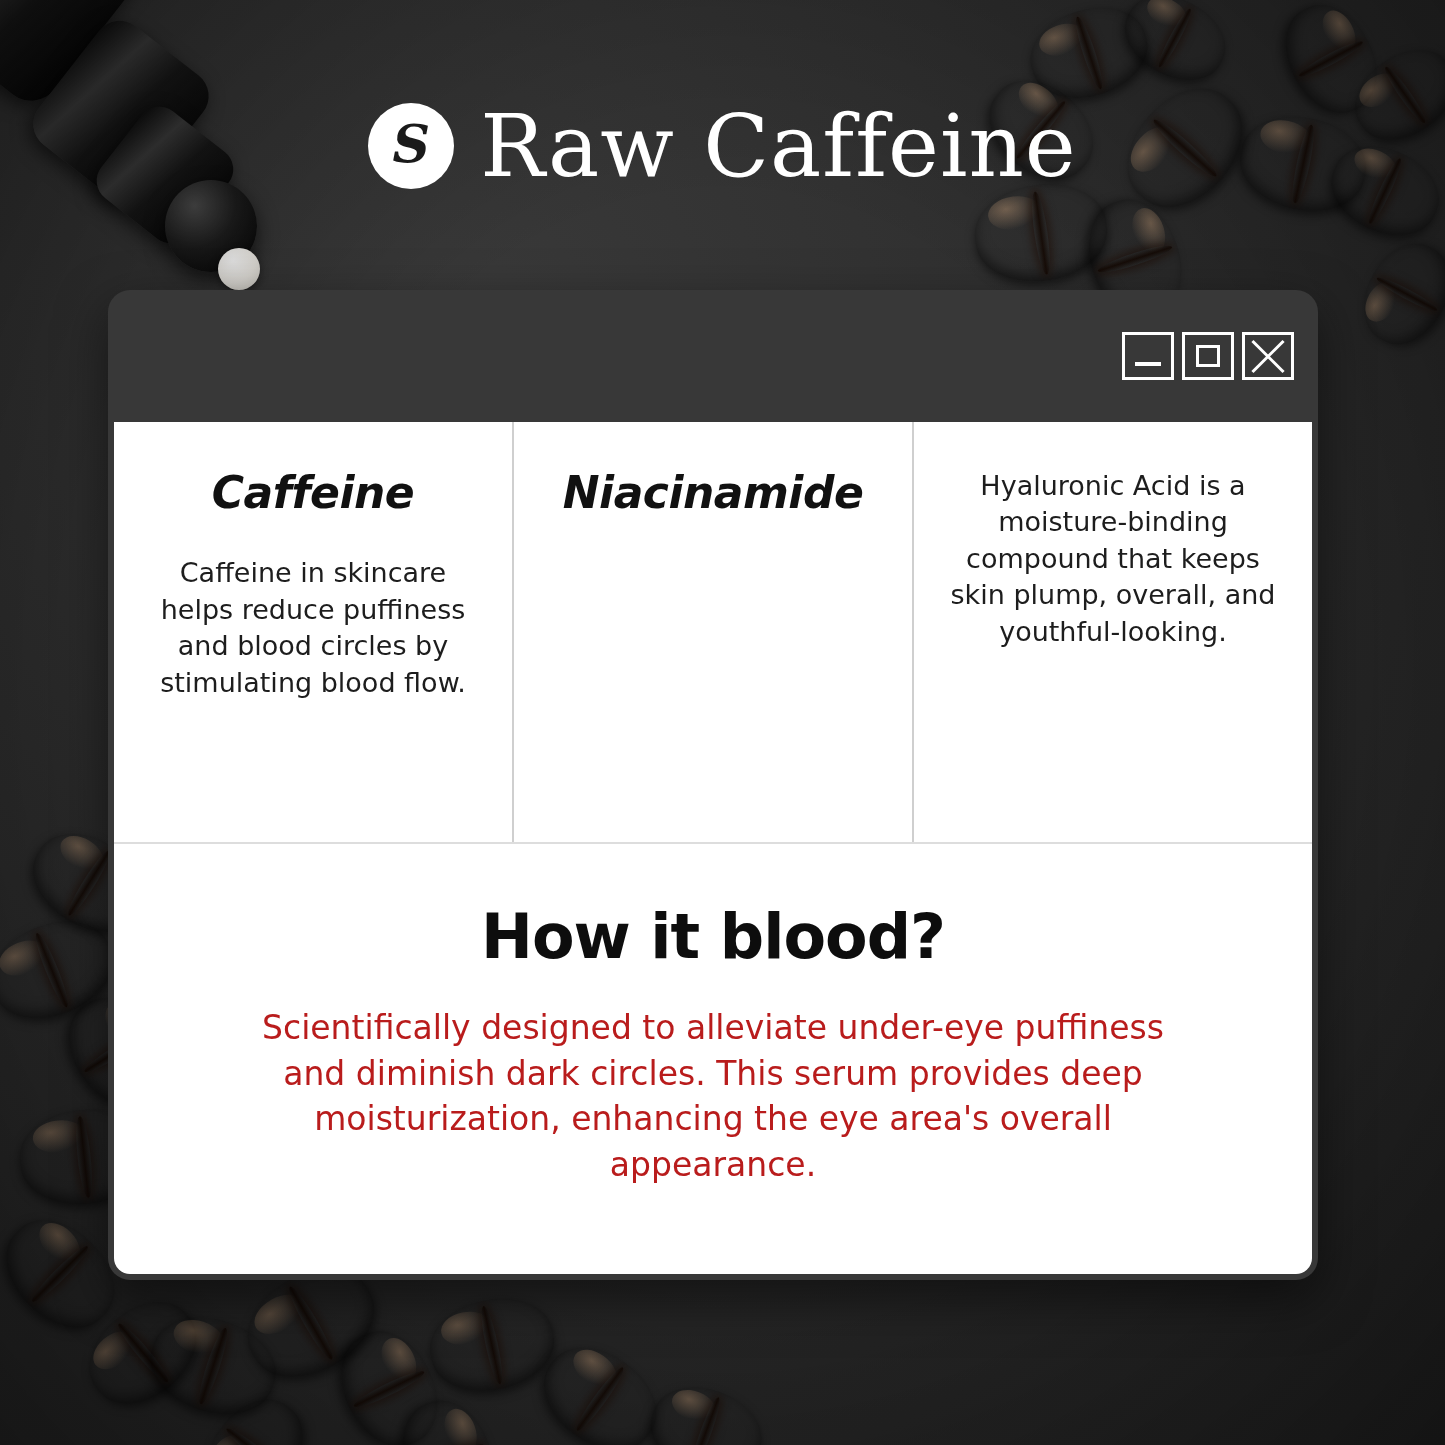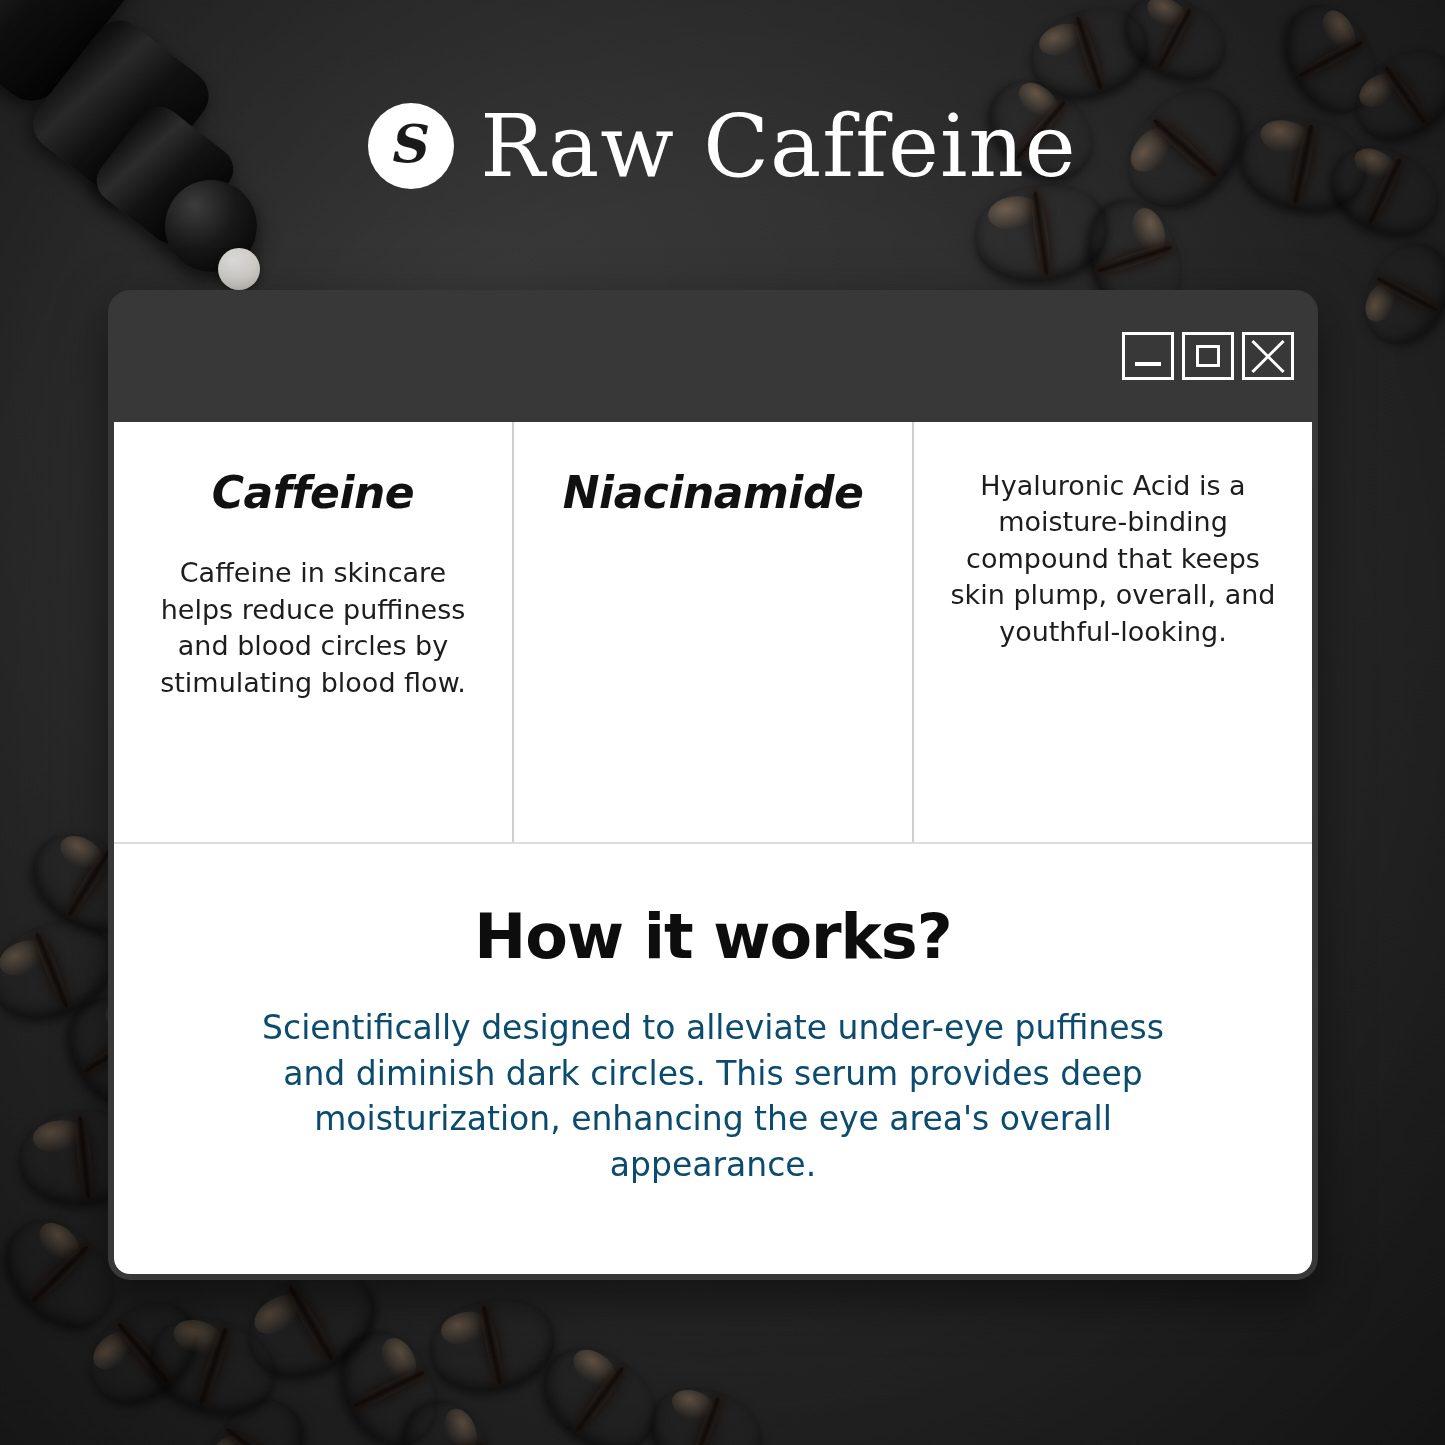--- a/index.html
+++ b/index.html
@@ -266,21 +266,21 @@
     font-weight: 700;
     font-size: 62px;
     color: #0d0d0d;
     margin: 0 0 32px 0;
     letter-spacing: -1px;
   }
   .how-body {
     font-family: "DejaVu Sans", sans-serif;
     font-size: 33px;
     line-height: 1.38;
-    color: #0c4a6e;
+    color: #b91c1c;
     margin: 0;
     max-width: 960px;
   }
 </style>
 </head>
 <body>
 
 <div id="page">
 
   <div class="bg-base"></div>
@@ -356,21 +356,21 @@
         </div>
         <div class="col">
           <h2 class="col-title">Niacinamide</h2>
         </div>
         <div class="col">
           <p class="col-body">Hyaluronic Acid is a moisture-binding compound that keeps skin plump, overall, and youthful-looking.</p>
         </div>
       </div>
 
       <div class="how">
-        <h1 class="how-title">How it works?</h1>
+        <h1 class="how-title">How it blood?</h1>
         <p class="how-body">Scientifically designed to alleviate under-eye puffiness and diminish dark circles. This serum provides deep moisturization, enhancing the eye area's overall appearance.</p>
       </div>
 
     </div>
   </div>
 
   <div class="bg-vignette" style="pointer-events:none;"></div>
 </div>
 
 </body></html>

